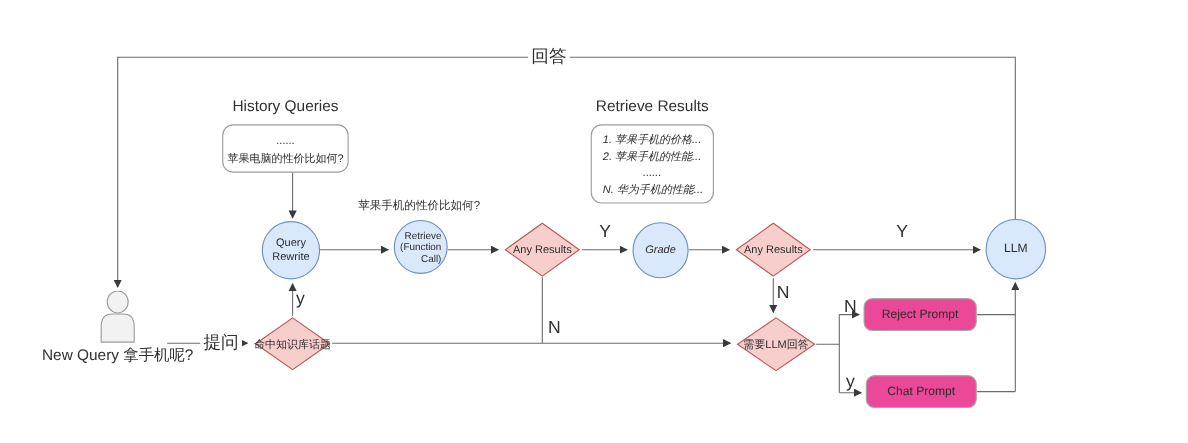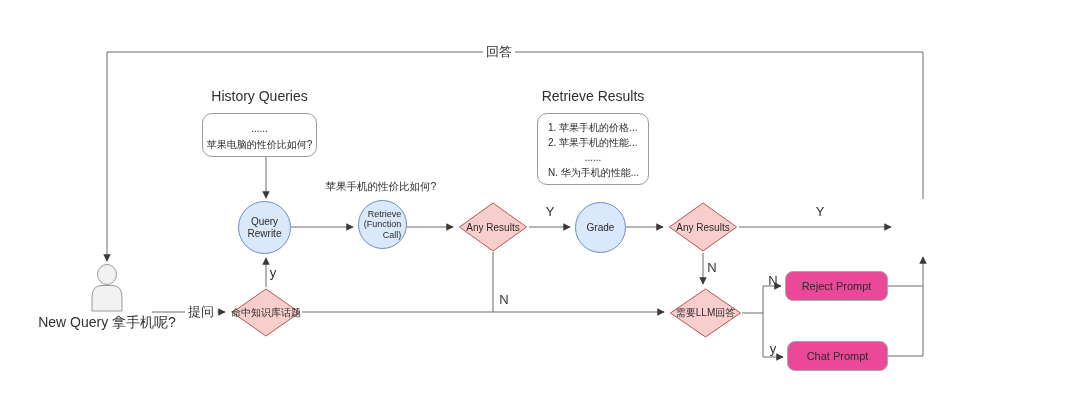--- a/index.html
+++ b/index.html
@@ -11,25 +11,25 @@
   .node{position:absolute;display:flex;align-items:center;justify-content:center;text-align:center;box-sizing:border-box;}
   .circle{border-radius:50%;background:#dae8fc;border:1px solid #6c8ebf;font-size:10px;line-height:1.2;white-space:pre-line;}
   .circle.small{font-size:9px;line-height:1.15;}
   .diamond{background:transparent;}
   .diamond > svg{position:absolute;left:0;top:0;width:100%;height:100%;}
   .diamond polygon{fill:#f8cecc;stroke:#b85450;stroke-width:1;vector-effect:non-scaling-stroke;}
   .diamond .nlabel{position:relative;font-size:10px;white-space:nowrap;}
   .rbox{background:#ec4899;border:1px solid #a8a8a8;border-radius:8px;font-size:11px;}
   .qbox{position:absolute;background:#ffffff;border:1px solid #9b9b9b;border-radius:10px;box-sizing:border-box;}
   .etitle{position:absolute;font-size:14px;text-align:center;color:#303030;}
-  .elabel{position:absolute;transform:translate(-50%,-50%);background:#ffffff;padding:0 3px;font-size:13px;color:#303030;white-space:nowrap;}
+  .elabel{position:absolute;transform:translate(-50%,-50%);background:#ffffff;padding:0 3px;font-size:16px;color:#303030;white-space:nowrap;}
   .qlines{position:absolute;left:0;right:0;top:0;font-size:10px;}
   .hq-line{text-align:center;line-height:16px;}
   .hq-line:first-child{margin-top:7px;}
-  .rr-line{text-align:left;padding-left:10px;line-height:15px;}
+  .rr-line{text-align:left;padding-left:10px;line-height:15px;font-style:italic;}
   .rr-line:first-child{margin-top:6px;}
   .rr-line.center{text-align:center;padding-left:0;}
   .person{position:absolute;}
   .person svg{display:block;}
 </style>
 </head>
 <body>
 
 <div class="canvas">
 
@@ -86,21 +86,22 @@
       <div class="rr-line center">......</div>
       <div class="rr-line">N. 华为手机的性能...</div>
     </div>
   </div>
 
   <div class="node circle" style="left:238px;top:201px;width:53px;height:53px;">Query
 Rewrite</div>
   <div class="node circle small" style="left:358px;top:200px;width:49px;height:49px;text-align:right;">Retrieve
 (Function
 Call)</div>
-  <div class="node circle" style="left:575px;top:202px;width:51px;height:51px;">Grade</div>
+  <div class="node circle" style="left:575px;top:202px;width:51px;height:51px;font-style:italic;">Grade</div>
+  <div class="node circle" style="left:896px;top:199px;width:55px;height:55px;font-size:11px;">LLM</div>
 
   <div class="node diamond" style="left:458px;top:202px;width:70px;height:50px;">
     <svg viewBox="0 0 100 100" preserveAspectRatio="none">
         <polygon points="50,2 98,50 50,98 2,50"></polygon>
       </svg>
     <span class="nlabel">Any Results</span>
   </div>
   <div class="node diamond" style="left:668px;top:202px;width:70px;height:50px;">
     <svg viewBox="0 0 100 100" preserveAspectRatio="none">
         <polygon points="50,2 98,50 50,98 2,50"></polygon>

